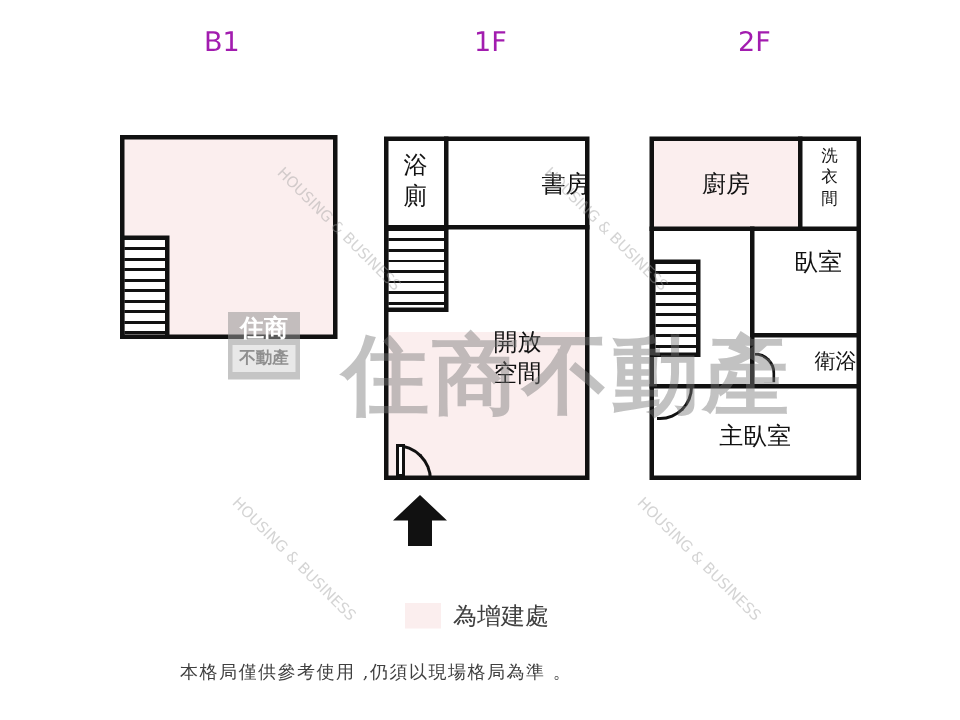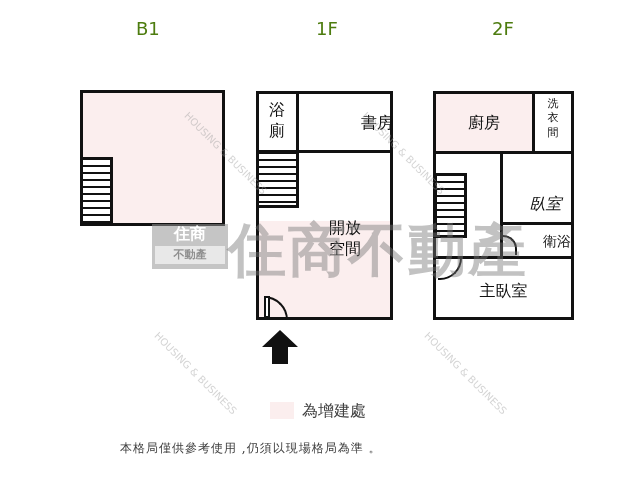--- a/index.html
+++ b/index.html
@@ -1,18 +1,18 @@
 <!DOCTYPE html>
 <html><head>
 <meta charset="utf-8">
 <style>
   html,body{margin:0;padding:0;background:#fff;}
   body{width:640px;height:480px;position:relative;overflow:hidden;font-family:"DejaVu Sans",sans-serif;}
   .abs{position:absolute;}
-  .floor-label{position:absolute;font-size:18px;color:#4d7c0f;font-family:"DejaVu Sans",sans-serif;}
+  .floor-label{position:absolute;font-size:18px;color:#a21caf;font-family:"DejaVu Sans",sans-serif;}
   .wall{position:absolute;border:3px solid #111;box-sizing:border-box;}
   .room-label{position:absolute;font-size:16px;color:#111;text-align:center;line-height:1.3;font-family:"DejaVu Serif",serif;}
   .stairs{position:absolute;border:3px solid #111;box-sizing:border-box;background:
     repeating-linear-gradient(to bottom,#fff 0,#fff 5px,#111 5px,#111 7px);}
   .line{position:absolute;background:#111;}
   .door{position:absolute;box-sizing:border-box;}
   .wm-big{position:absolute;font-size:58px;font-weight:bold;color:rgba(120,120,120,0.45);letter-spacing:2px;font-family:"DejaVu Sans",sans-serif;}
   .wm-logo{position:absolute;background:rgba(150,150,150,0.55);color:#fff;font-weight:bold;text-align:center;}
   .wm-diag{position:absolute;font-size:10px;color:rgba(160,160,160,0.45);transform:rotate(45deg);transform-origin:left top;white-space:nowrap;}
   .note{position:absolute;color:#404040;font-family:"DejaVu Serif",serif;}
@@ -51,29 +51,29 @@
   <div class="abs" style="left:436px;top:94px;width:96px;height:58px;background:#fbeeee;"></div>
   <div class="line" style="left:433px;top:151px;width:141px;height:3px;"></div>
   <div class="line" style="left:532px;top:91px;width:3px;height:63px;"></div>
   <div class="room-label" style="left:436px;top:113px;width:96px;">廚房</div>
   <div class="room-label" style="left:535px;top:97px;width:36px;font-size:11px;white-space:pre;">洗
 衣
 間</div>
   <div class="line" style="left:500px;top:151px;width:3px;height:107px;"></div>
   <div class="line" style="left:500px;top:222px;width:74px;height:3px;"></div>
   <div class="line" style="left:433px;top:256px;width:141px;height:3px;"></div>
-  <div class="room-label" style="left:503px;top:194px;width:85px;font-style:italic;">臥室</div>
+  <div class="room-label" style="left:503px;top:165px;width:85px;">臥室</div>
   <div class="room-label" style="left:528px;top:232px;width:58px;font-size:14px;">衛浴</div>
   <div class="room-label" style="left:436px;top:281px;width:135px;">主臥室</div>
   <div class="stairs" style="left:434px;top:173px;width:33px;height:65px;"></div>
   <div class="door" style="left:503px;top:235px;width:14px;height:20px;border-top-right-radius:18px;border-top:2px solid #111;border-right:2px solid #111;"></div>
   <div class="door" style="left:438px;top:258px;width:24px;height:22px;border-bottom-right-radius:24px;border-bottom:2px solid #111;border-right:2px solid #111;"></div>
 </div>
 
-<div class="wm-logo" style="left:152px;top:224px;width:76px;height:45px;font-family:Liberation Mono, monospace;">
+<div class="wm-logo" style="left:152px;top:208px;width:48px;height:45px;">
   <div style="font-size:16px;line-height:22px;">住商</div>
   <div style="font-size:11px;line-height:18px;background:rgba(255,255,255,0.6);color:rgba(120,120,120,0.8);margin:0 3px;">不動產</div>
 </div>
 <div class="wm-big" style="left:228px;top:212px;">住商不動產</div>
 <div class="wm-diag" style="left:190px;top:110px;">HOUSING &amp; BUSINESS</div>
 <div class="wm-diag" style="left:368px;top:110px;">HOUSING &amp; BUSINESS</div>
 <div class="wm-diag" style="left:160px;top:330px;">HOUSING &amp; BUSINESS</div>
 <div class="wm-diag" style="left:430px;top:330px;">HOUSING &amp; BUSINESS</div>
 
 <div class="abs" style="left:270px;top:402px;width:24px;height:17px;background:#fbeeee;"></div>

